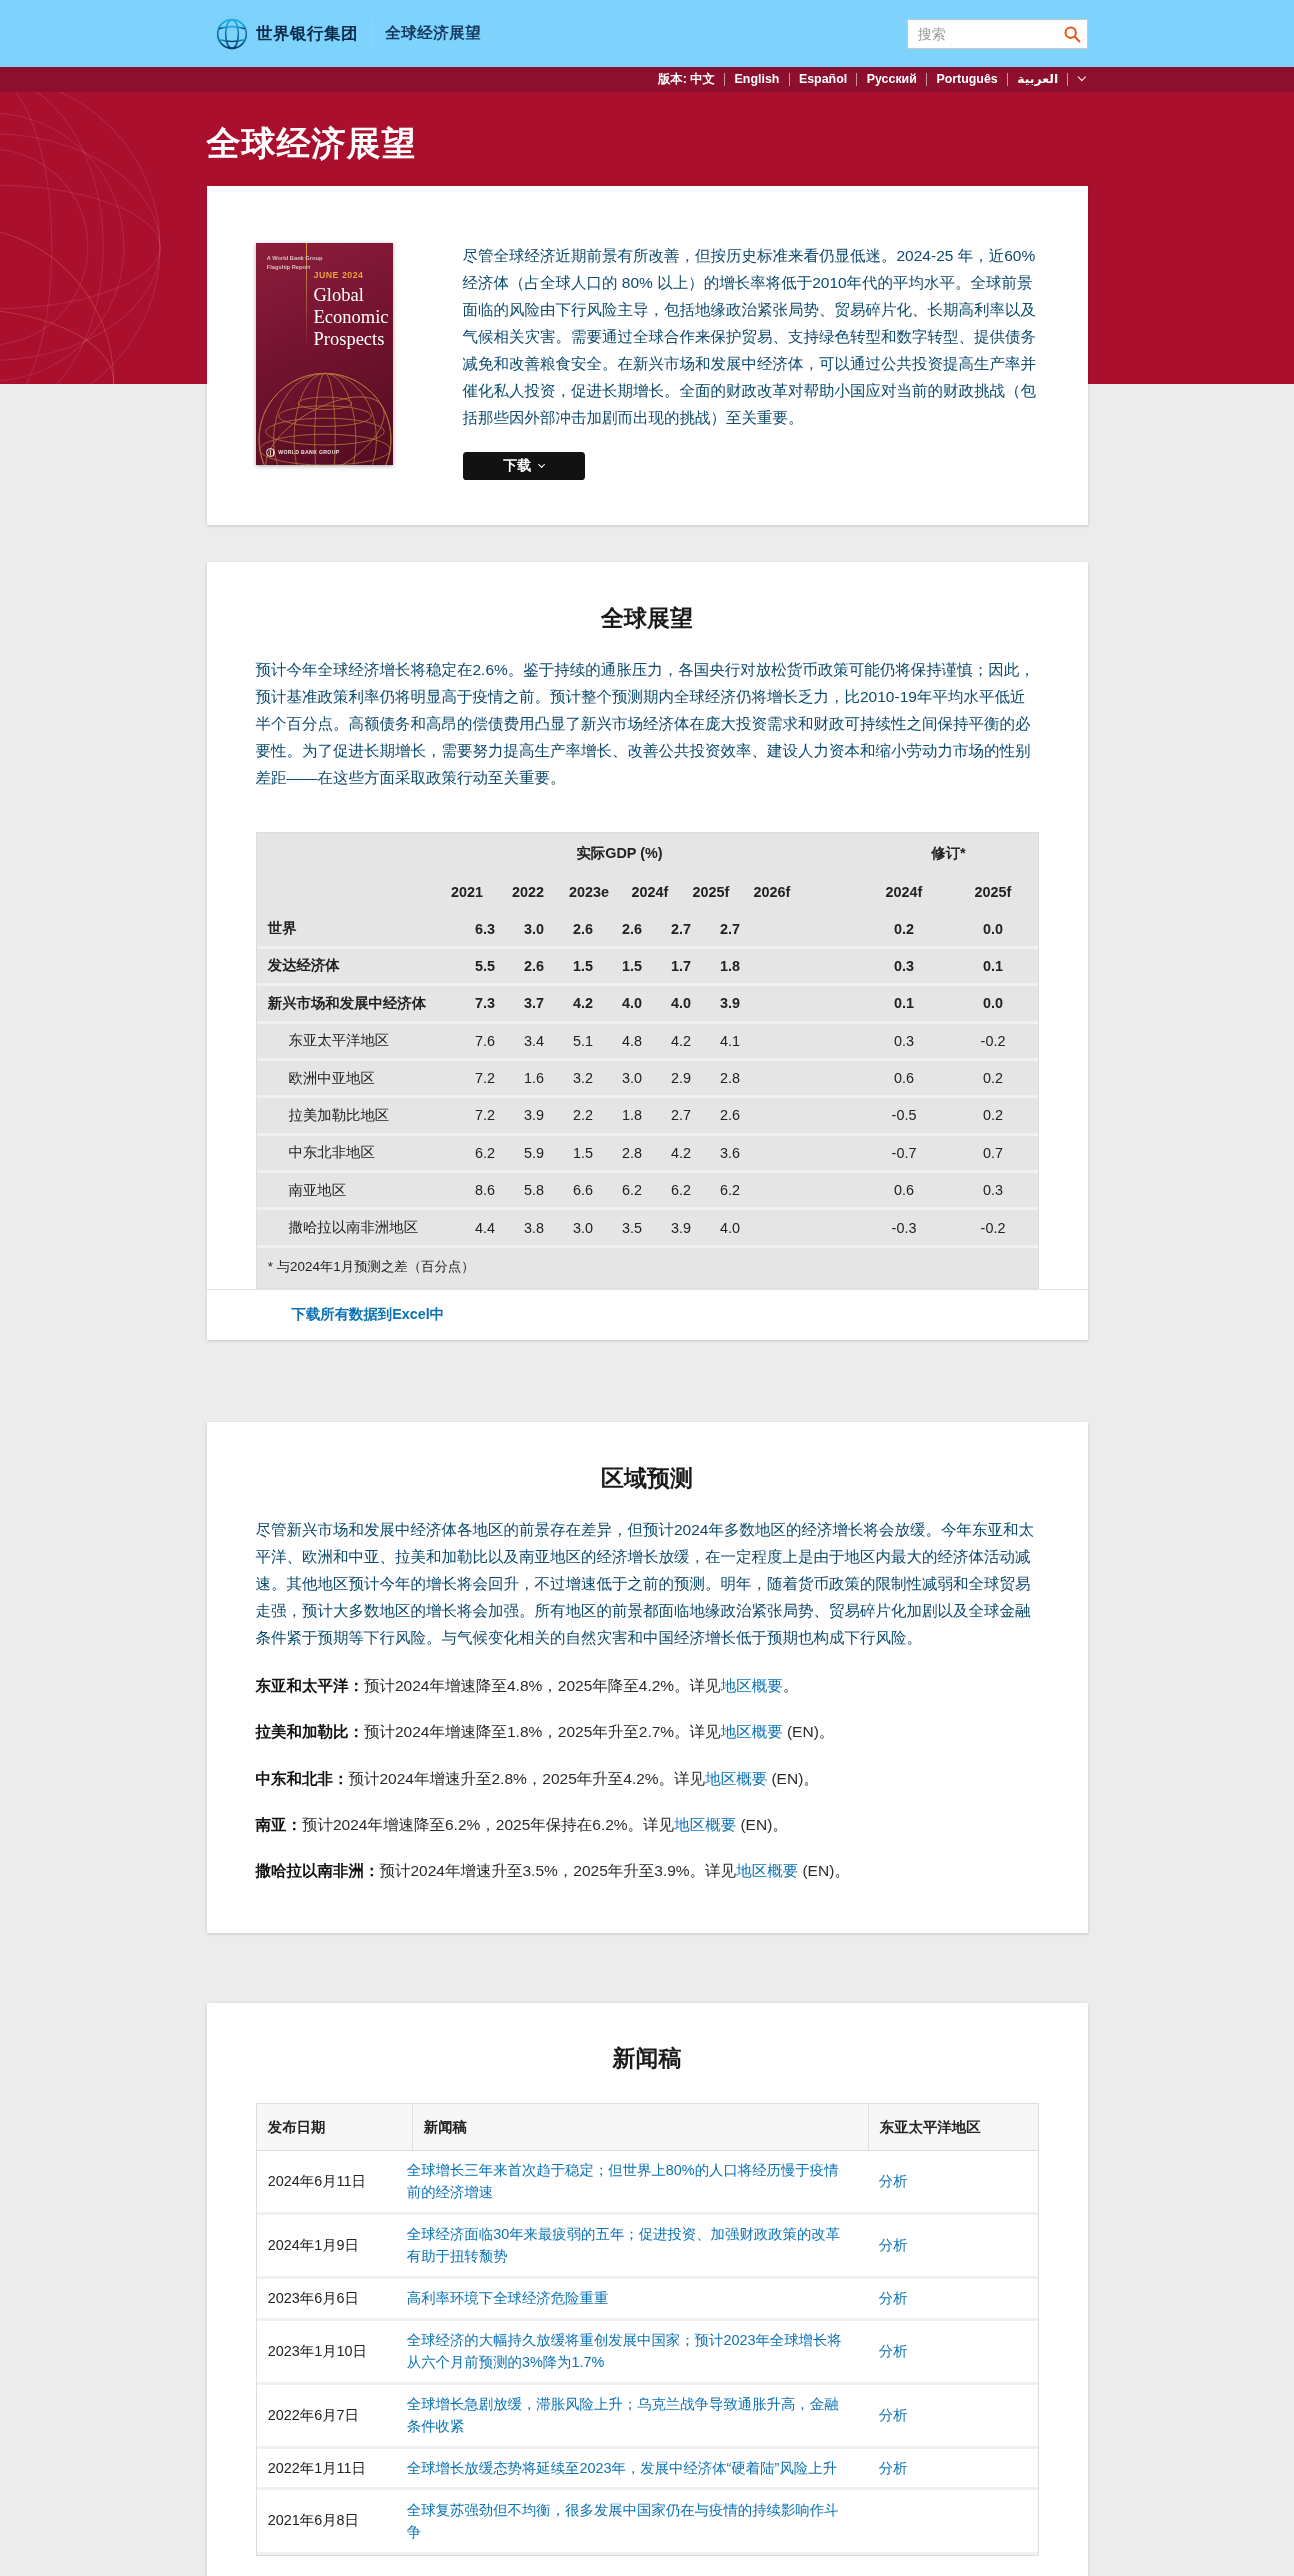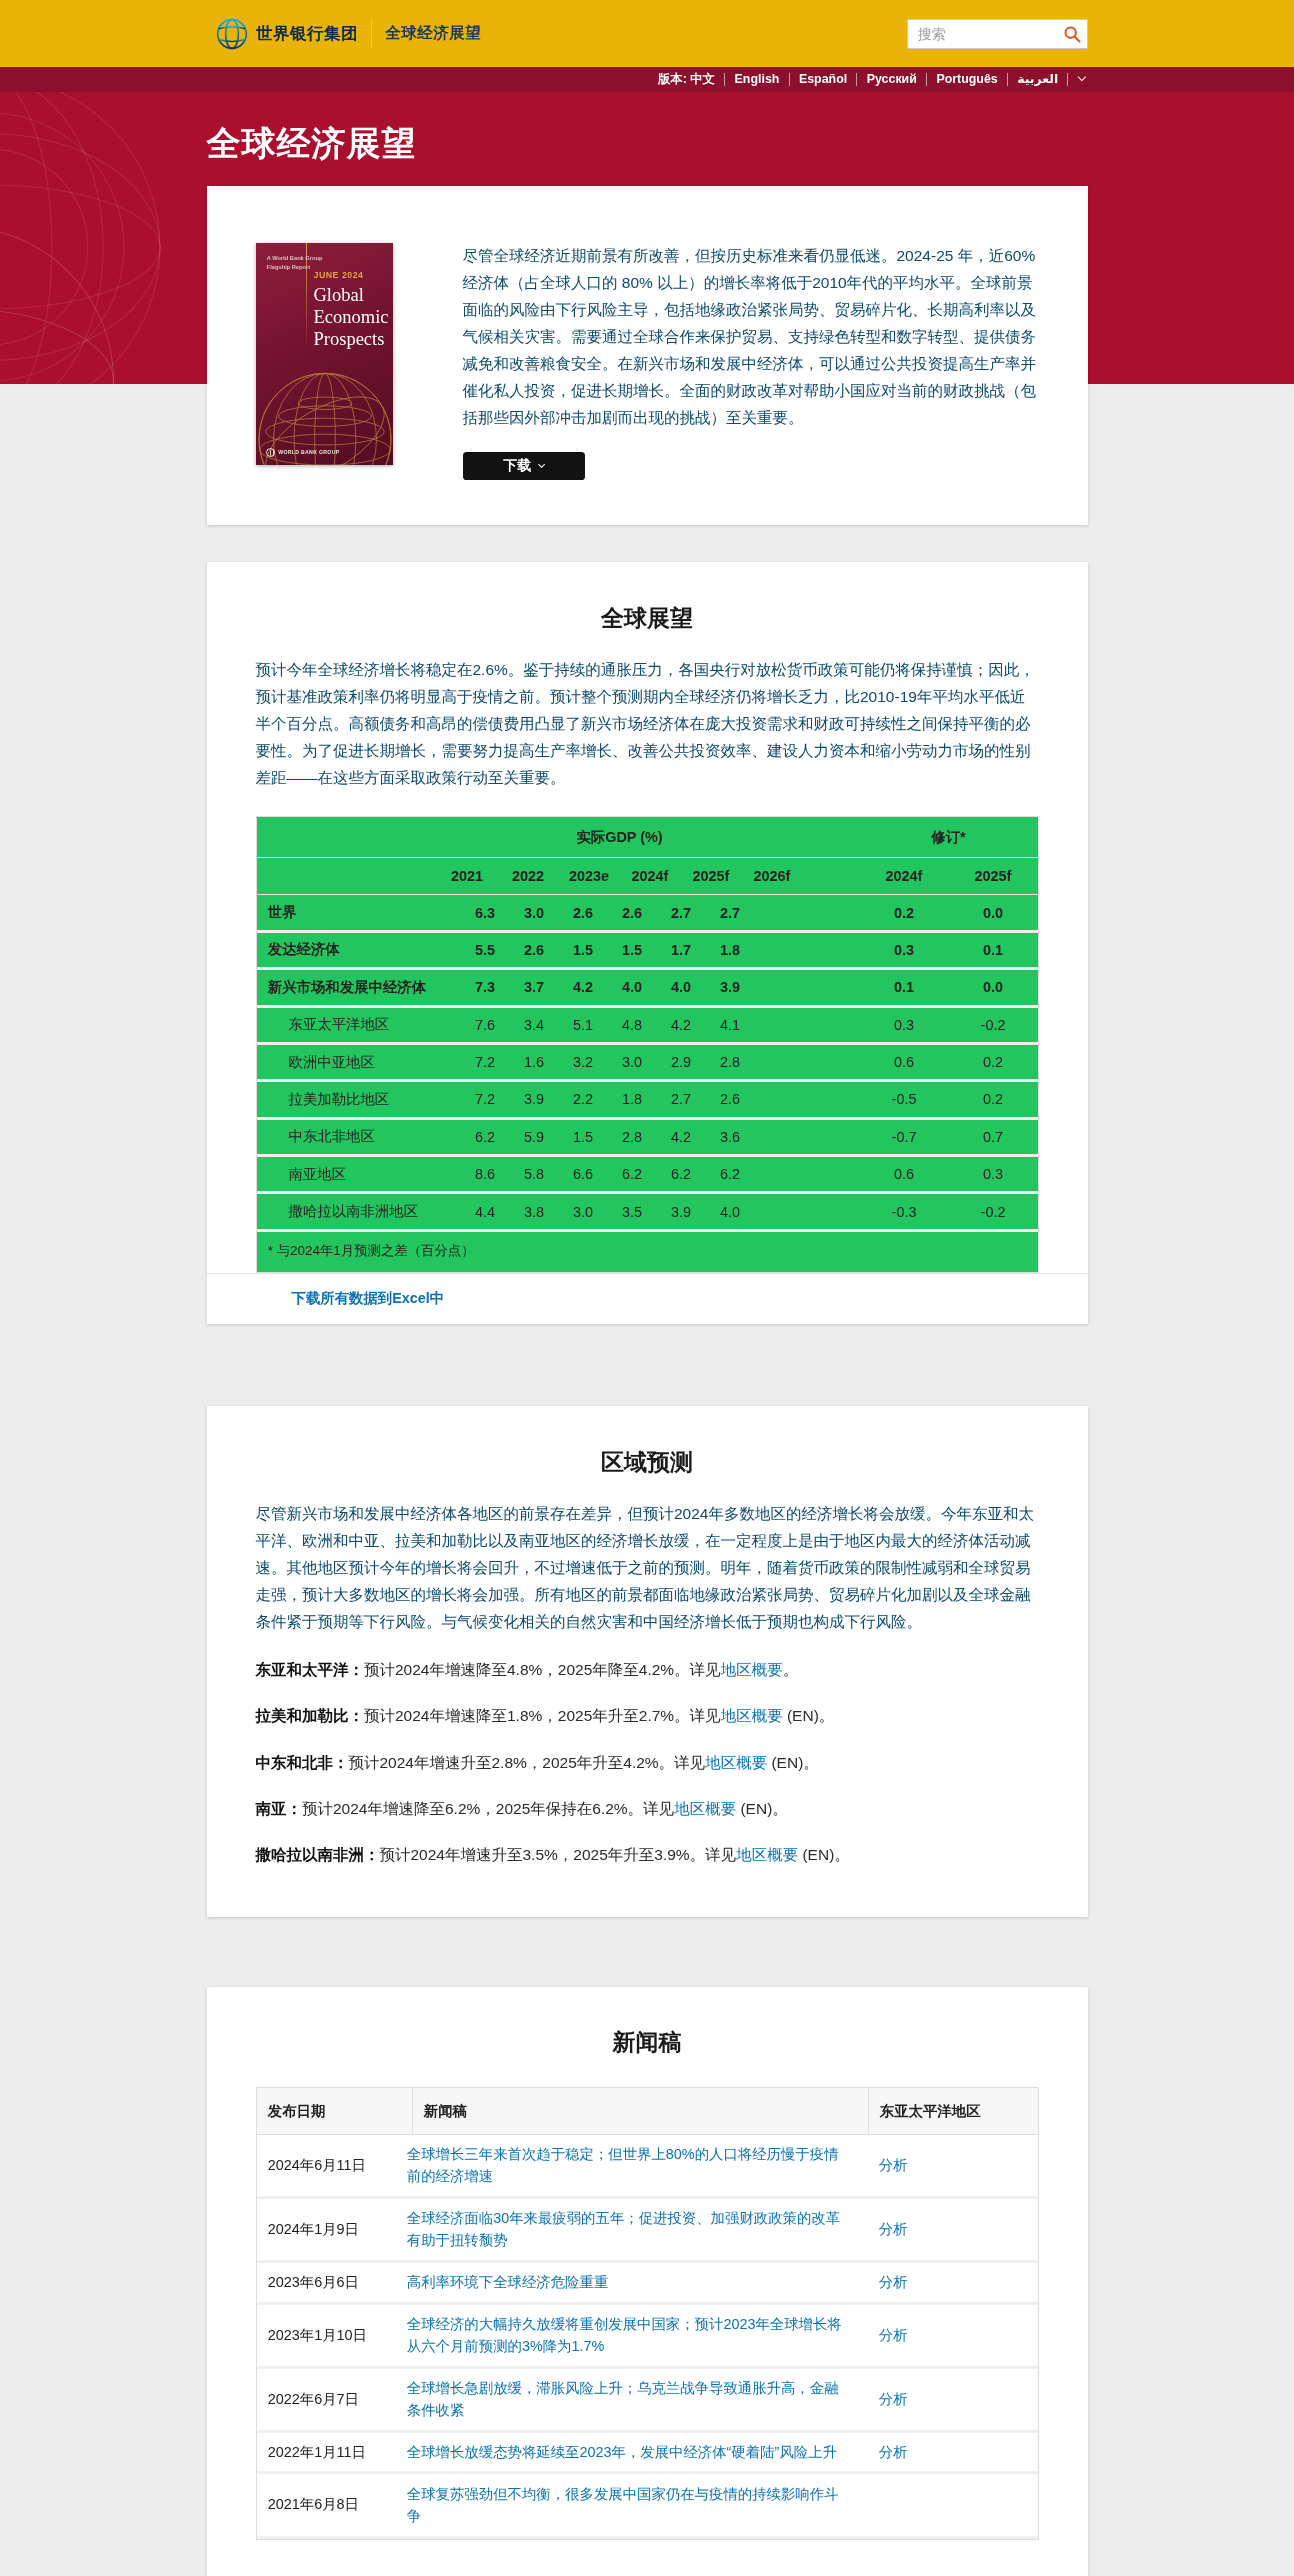--- a/index.html
+++ b/index.html
@@ -5,21 +5,21 @@
   * { box-sizing: border-box; margin: 0; padding: 0; }
   html,body { width: 1294px; }
   body {
     font-family: "Liberation Sans", "DejaVu Sans", sans-serif;
     background: #ECECEC;
     color: #222;
   }
   .container { width: 881px; margin: 0 auto; position: relative; }
 
   
-  .site-header { height: 67px; background: #eab308; }
+  .site-header { height: 67px; background: #7dd3fc; }
   .site-header .container { height: 100%; display: flex; align-items: center; }
   .brand-group { display: flex; align-items: center; }
   .brand-logo { width: 34px; height: 34px; margin-left: 8.2px; }
   .brand-text { font-size: 16.5px; font-weight: 700; color: #0A2A4A; margin-left: 7.2px; letter-spacing: 0.5px; }
   .brand-divider { width: 0.5px; height: 27px; background: #BFC7CF; margin: 0 13.4px; }
   .site-title { font-size: 15.5px; font-weight: 700; color: #16395F; letter-spacing: 0.5px; }
   .search-wrap { margin-left: auto; position: relative; }
   .search-input {
     width: 181px; height: 30px; border: 0.5px solid #C8C8C8; border-radius: 1.5px;
     font-size: 14px; padding: 0 33px 0 10.3px; color: #333; outline: none;
@@ -68,21 +68,21 @@
     border-radius: 3.6px; font-size: 14px; font-weight: 700; cursor: pointer; display: flex; align-items: center; justify-content: center; gap: 7.2px;
     font-family: "Liberation Sans", "DejaVu Sans", sans-serif;
   }
   .download-btn .chev { border-color: #fff; width: 5.2px; height: 5.2px; vertical-align: 0; margin-top: -3.1px; }
 
   .card-outlook { padding: 41px 0 0; margin-bottom: 82px; }
   .card-outlook .inner { padding: 0 49px; }
   .card-outlook .body-para { margin-top: 23px; }
 
   
-  .gdp-table { border: 0.5px solid #DDD; margin-top: 24px; font-size: 14.4px; background: #22c55e; }
+  .gdp-table { border: 0.5px solid #DDD; margin-top: 40px; font-size: 14.4px; background: #e5e5e5; }
   .gdp-row { display: flex; align-items: center; }
   .gdp-name { width: 180px; padding-left: 11.3px; }
   .gdp-vals { flex: 1; display: flex; }
   .gdp-spacer { width: 57px; }
   .gdp-revs { width: 178px; display: flex; }
   .gdp-cell { flex: 1; text-align: center; }
   .gdp-grouphead { padding: 10.3px 0; border-bottom: 0.5px solid #E3E3E3; font-weight: 700; }
   .gdp-group-label { display: flex; align-items: center; justify-content: center; }
   .gdp-colhead { padding: 10.3px 0; border-bottom: 0.5px solid #E3E3E3; font-weight: 700; }
   .gdp-datarow { padding: 7.7px 0; border-bottom: 3.1px solid #F0F0F0; min-height: 30px; gap: 24px; }

